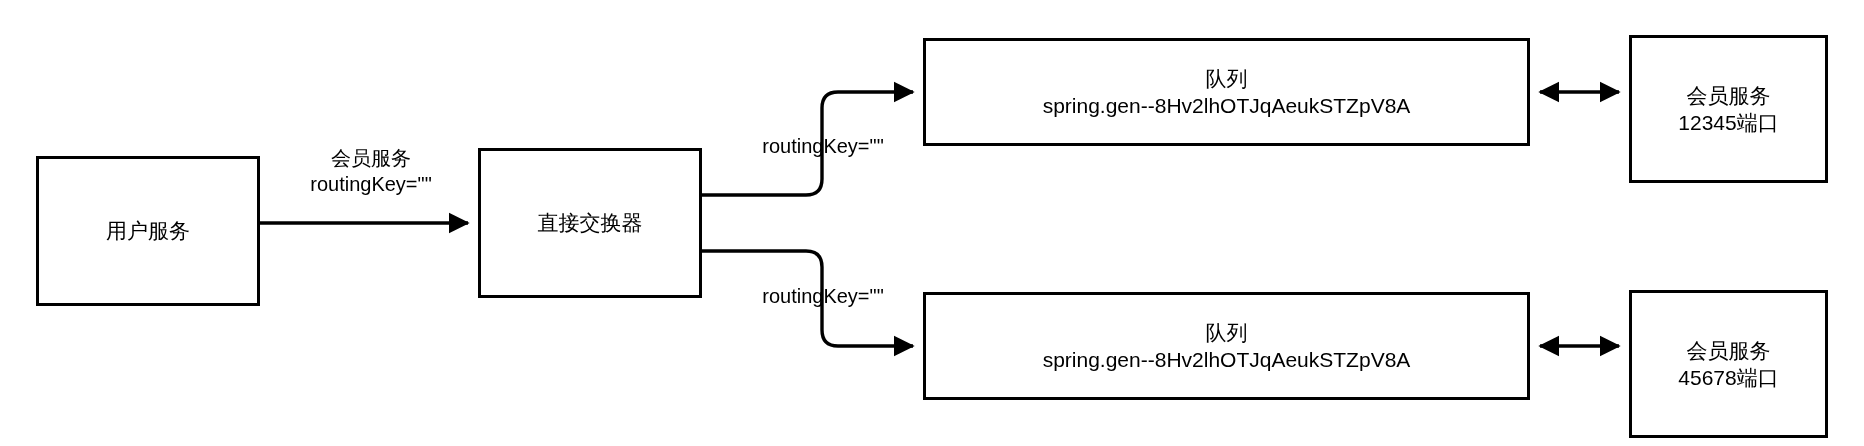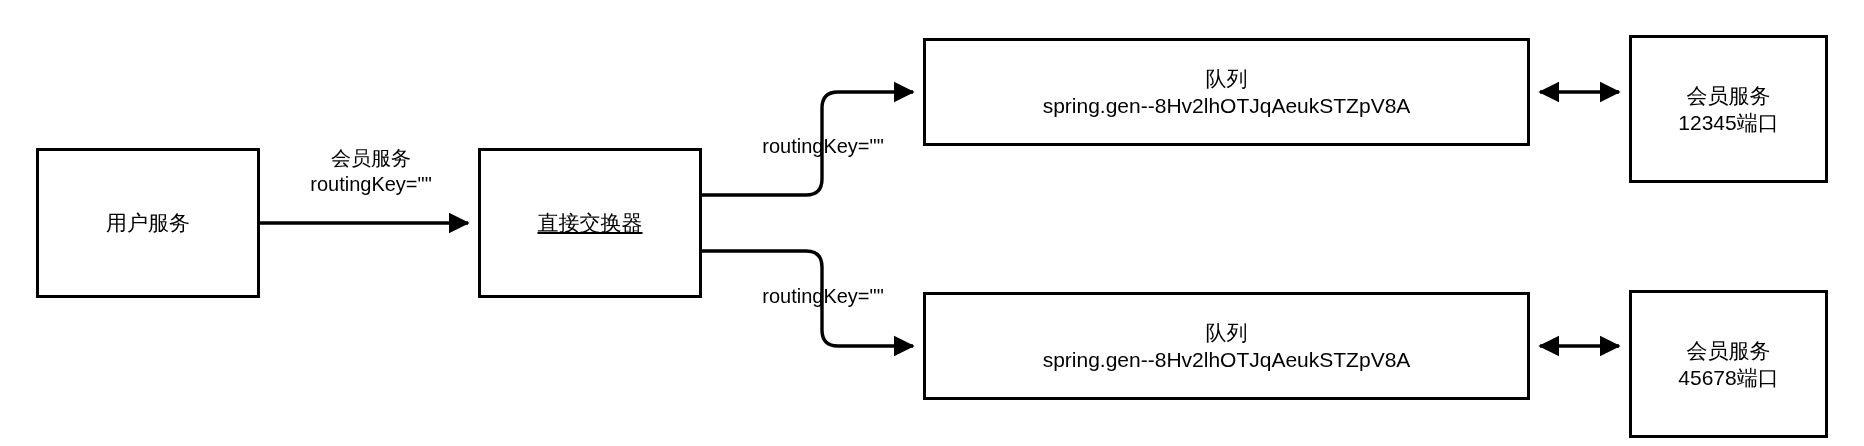--- a/index.html
+++ b/index.html
@@ -51,22 +51,22 @@
     position: absolute;
     left: 0;
     top: 0;
     width: 1864px;
     height: 446px;
     overflow: visible;
     pointer-events: none;
   }
 
   
-  #user-service      { left: 36px;   top: 148px; width: 224px; height: 150px; }
-  #exchange          { left: 478px;  top: 148px; width: 224px; height: 150px; text-decoration: underline; }
+  #user-service      { left: 36px;   top: 156px; width: 224px; height: 150px; }
+  #exchange          { left: 478px;  top: 148px; width: 224px; height: 150px; }
   #queue-top         { left: 923px;  top: 38px;  width: 607px; height: 108px; }
   #queue-bottom      { left: 923px;  top: 292px; width: 607px; height: 108px; }
   #member-top        { left: 1629px; top: 35px;  width: 199px; height: 148px; }
   #member-bottom     { left: 1629px; top: 290px; width: 199px; height: 148px; }
 
   
   #label-user-msg    { left: 268px; top: 146px; width: 206px; }
   #label-rk-top      { left: 730px; top: 134px; width: 186px; }
   #label-rk-bottom   { left: 730px; top: 284px; width: 186px; }
 </style>

